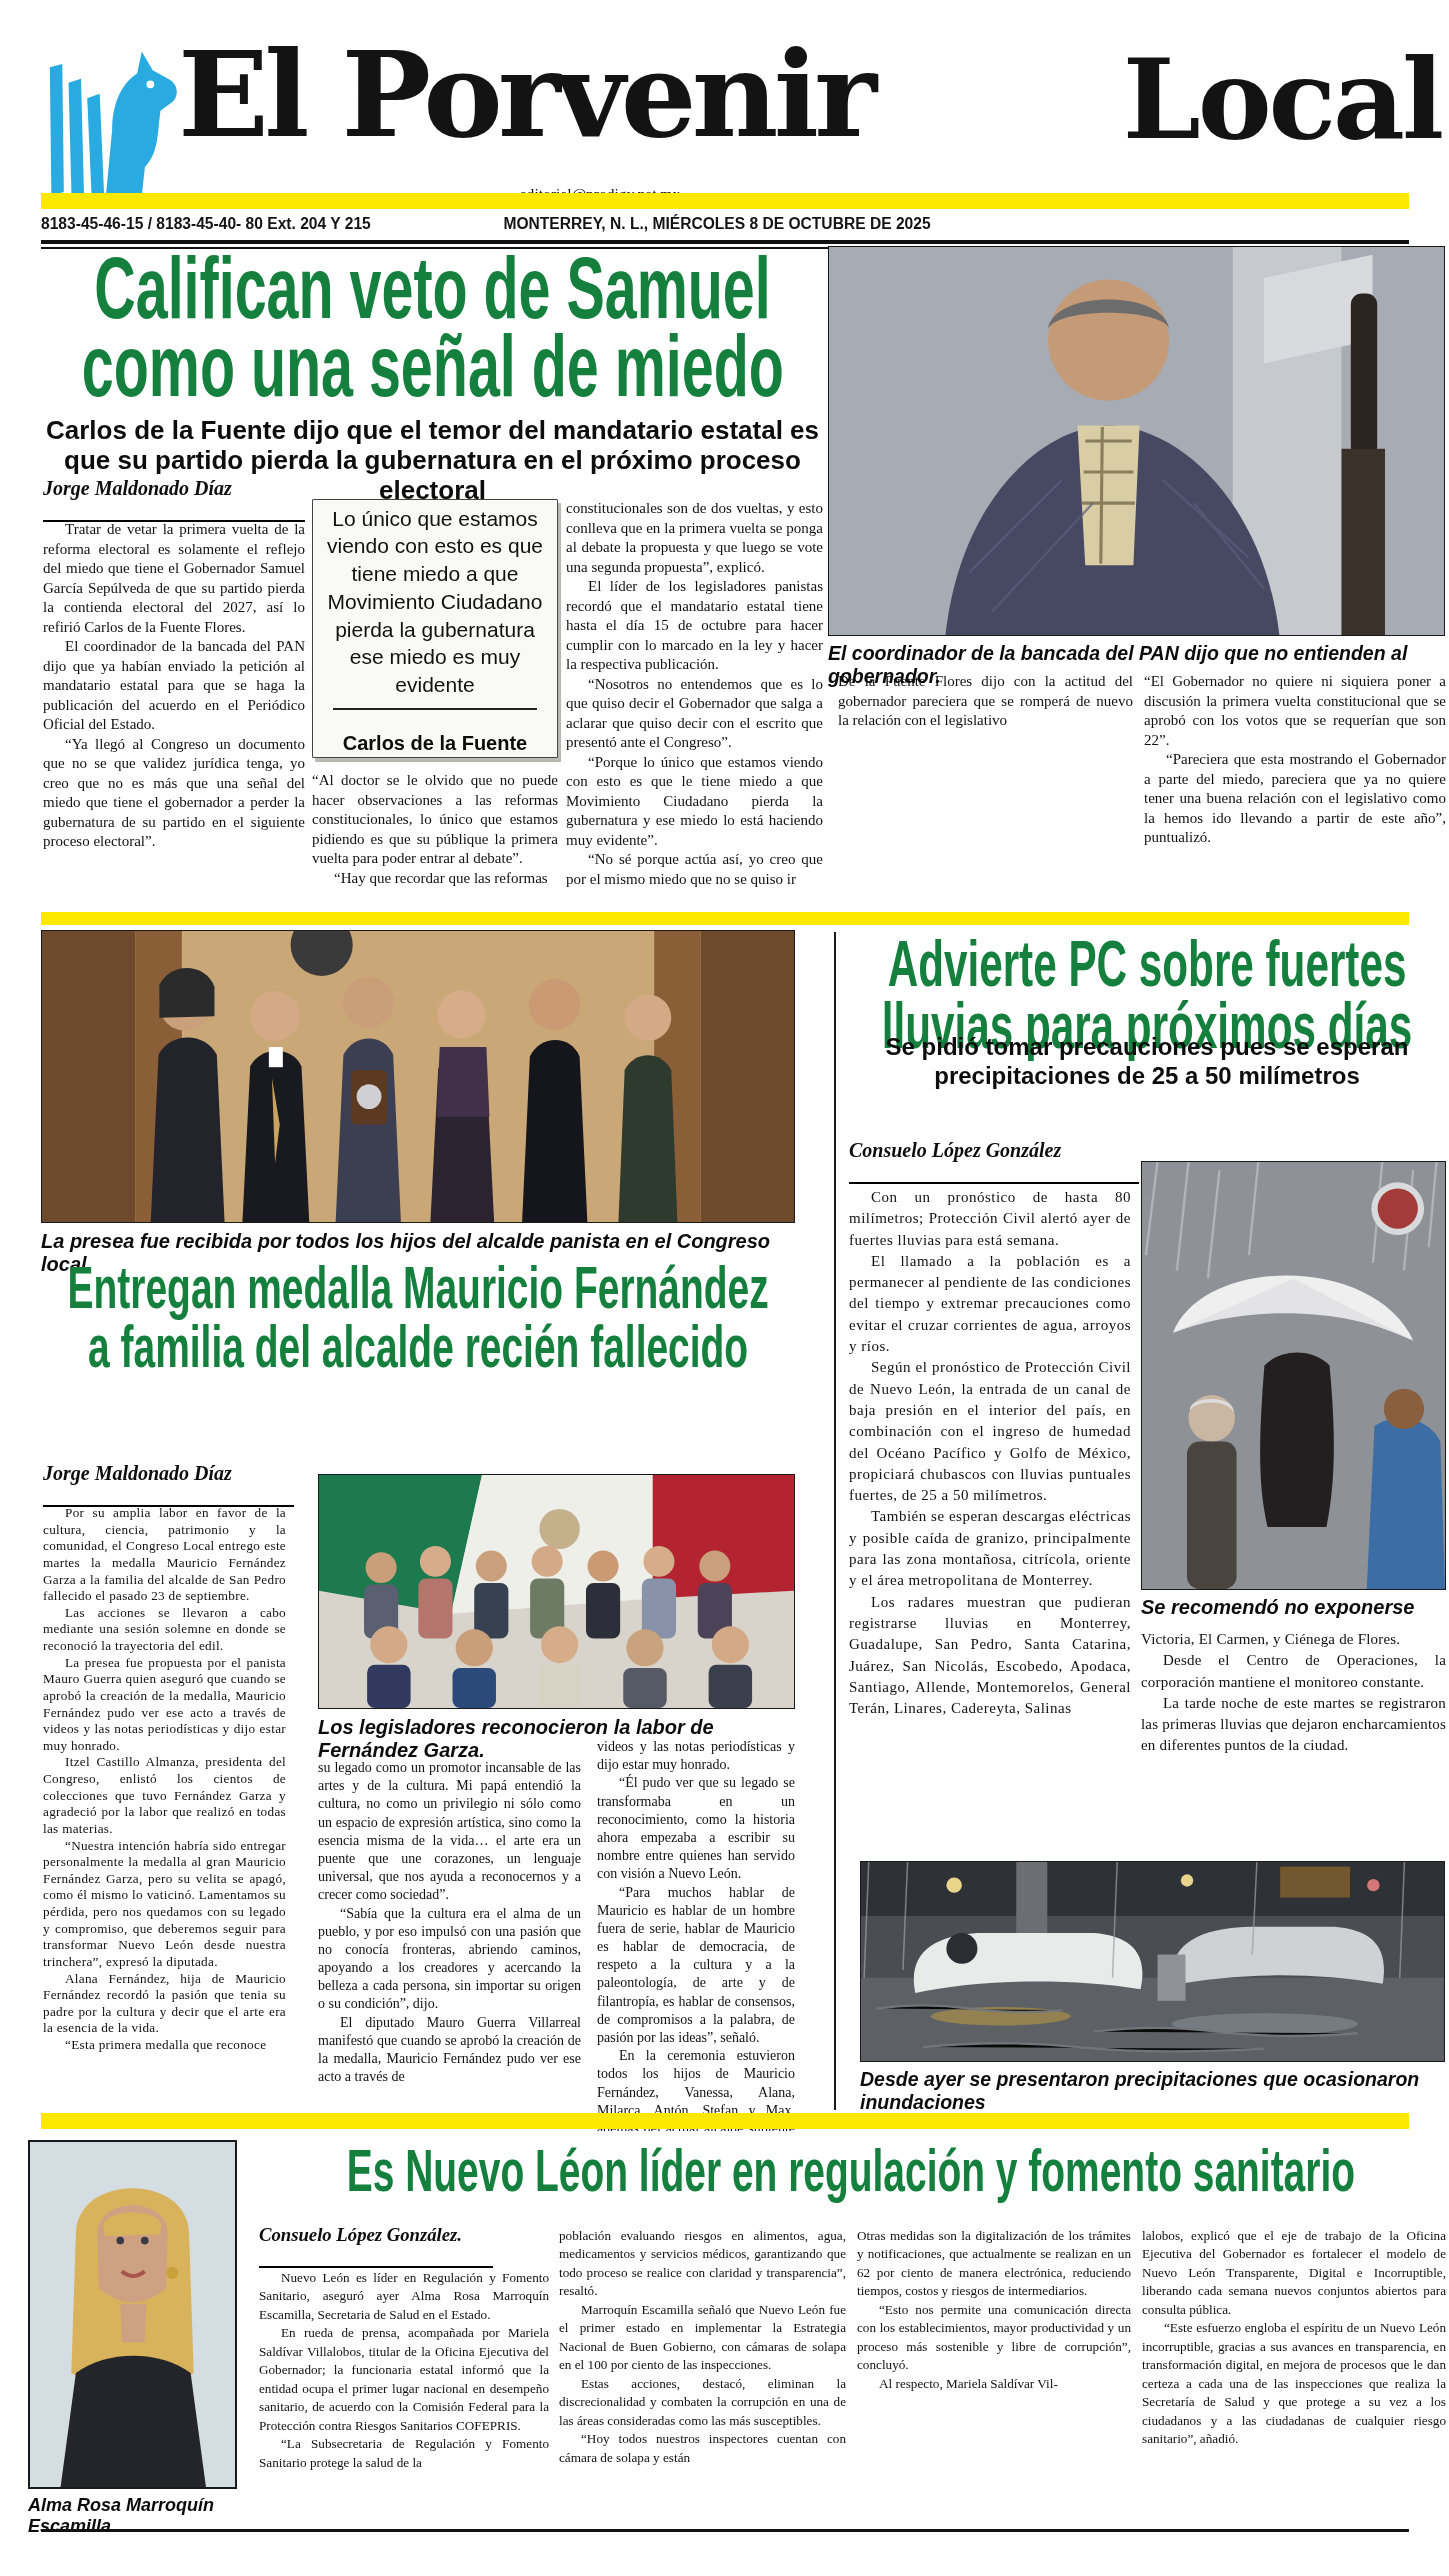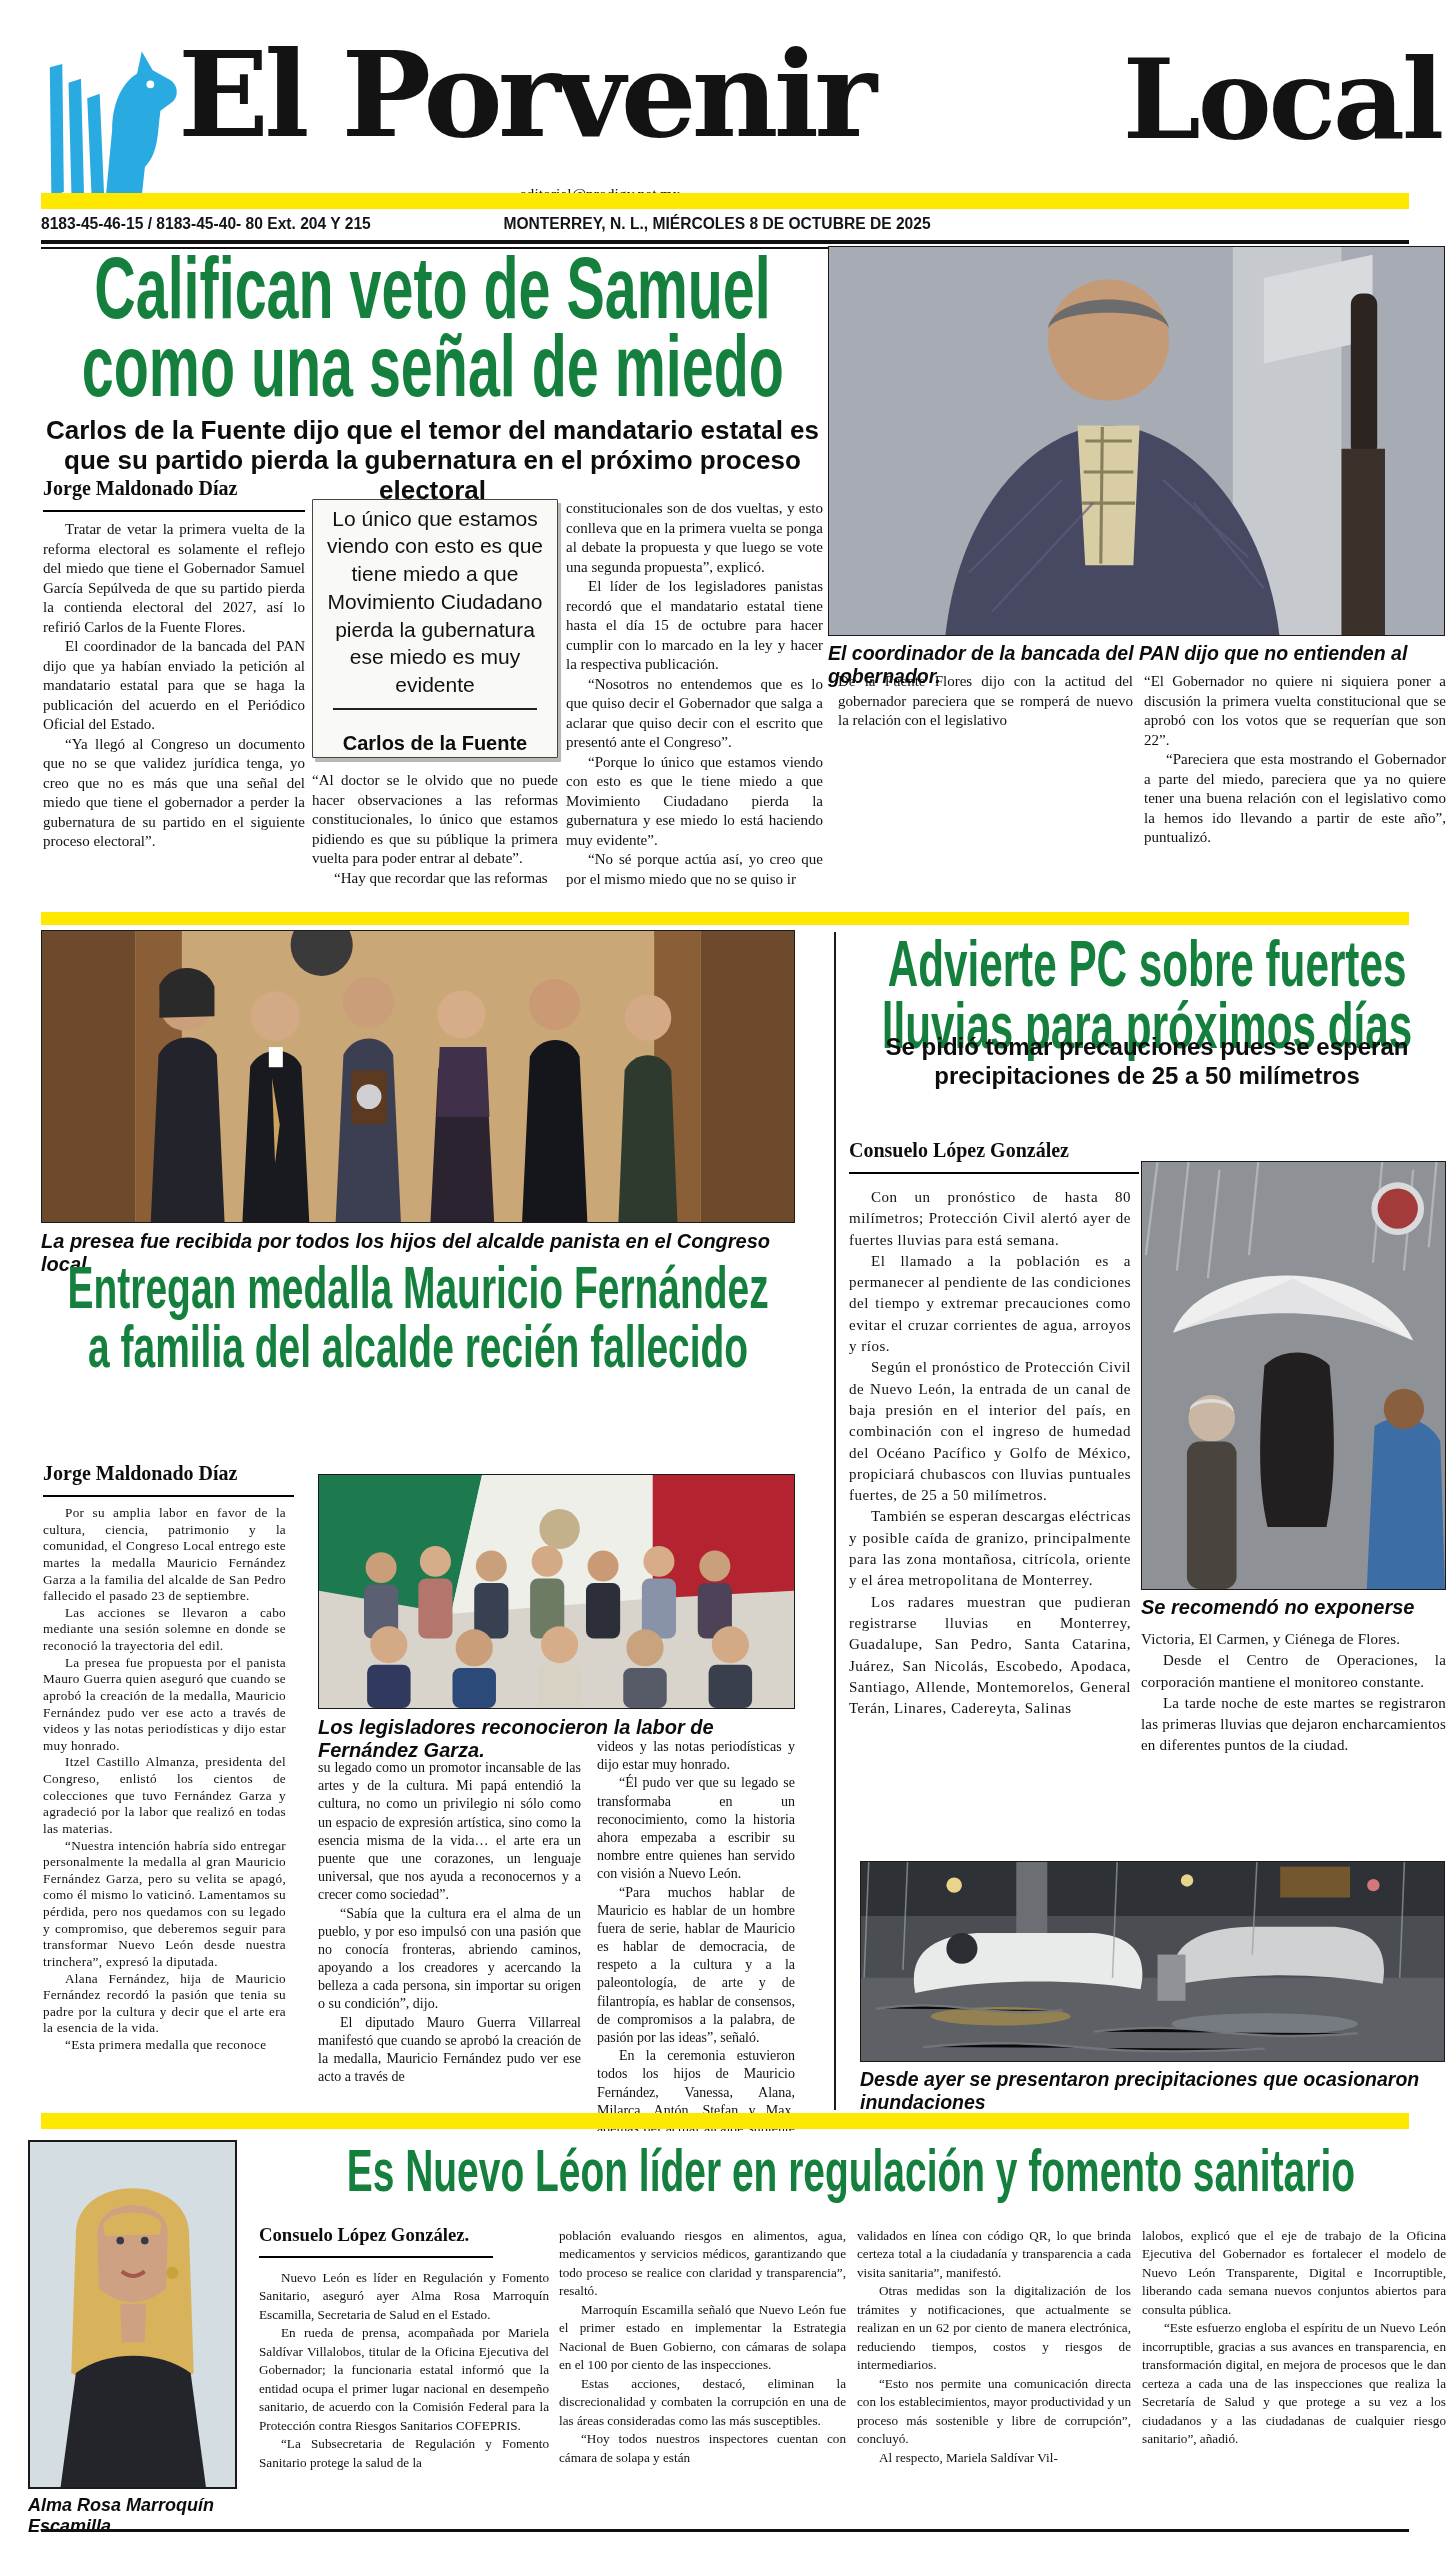--- a/index.html
+++ b/index.html
@@ -32,22 +32,22 @@
   .hl1{left:31px;top:249px;width:803px;font-size:87px;line-height:78px;}
   .hl2{left:846px;top:933px;width:602px;font-size:64px;line-height:62px;}
   .hl3{left:41px;top:1259px;width:754px;font-size:59px;line-height:59px;}
   .hl4{left:257px;top:2140px;width:1187px;font-size:59px;line-height:62px;}
 
   .subhead{font-family:"Liberation Sans",sans-serif;font-weight:bold;text-align:center;color:#0d0d0d;}
   .sh1{left:31px;top:415px;width:803px;font-size:26px;line-height:30px;}
   .sh2{left:846px;top:1032px;width:602px;font-size:24px;line-height:29px;}
 
   
-  .byline{font-family:"Liberation Serif",serif;font-weight:bold;font-size:20px;
-          border-bottom:2.3px solid #000;padding-bottom:10px;color:#0d0d0d;}
+  .byline{font-family:"Liberation Serif",serif;font-style:italic;font-weight:bold;font-size:20px;
+          border-bottom:2.3px solid #000;padding-bottom:20px;color:#0d0d0d;}
   .by1{left:43px;top:477px;width:262px;}
   .by2{left:849px;top:1139px;width:290px;}
   .by3{left:43px;top:1462px;width:251px;}
   .by4{left:259px;top:2224px;width:234px;font-size:18.7px;}
 
   .cap{font-family:"Liberation Sans",sans-serif;font-weight:bold;font-style:italic;color:#0c0c0c;}
   .cap1{left:828px;top:642px;width:617px;font-size:19.5px;}
   .capG{left:41px;top:1230px;width:754px;font-size:20px;}
   .capL{left:318px;top:1716px;width:477px;font-size:20px;}
   .capU{left:1141px;top:1596px;width:305px;font-size:20px;}
@@ -394,21 +394,20 @@
       <p>En rueda de prensa, acompañada por Mariela Saldívar Villalobos, titular de la Oficina Ejecutiva del Gobernador; la funcionaria estatal informó que la entidad ocupa el primer lugar nacional en desempeño sanitario, de acuerdo con la Comisión Federal para la Protección contra Riesgos Sanitarios COFEPRIS.</p>
       <p>“La Subsecretaria de Regulación y Fomento Sanitario protege la salud de la</p>
     </div>
   <div class="abs col s4col cont c4-2">
       <p>población evaluando riesgos en alimentos, agua, medicamentos y servicios médicos, garantizando que todo proceso se realice con claridad y transparencia”, resaltó.</p>
       <p>Marroquín Escamilla señaló que Nuevo León fue el primer estado en implementar la Estrategia Nacional de Buen Gobierno, con cámaras de solapa en el 100 por ciento de las inspecciones.</p>
       <p>Estas acciones, destacó, eliminan la discrecionalidad y combaten la corrupción en una de las áreas consideradas como las más susceptibles.</p>
       <p>“Hoy todos nuestros inspectores cuentan con cámara de solapa y están</p>
     </div>
   <div class="abs col s4col cont c4-3">
-      <p>validados en línea con código QR, lo que brinda certeza total a la ciudadanía y transparencia a cada visita sanitaria”, manifestó.</p>
       <p>Otras medidas son la digitalización de los trámites y notificaciones, que actualmente se realizan en un 62 por ciento de manera electrónica, reduciendo tiempos, costos y riesgos de intermediarios.</p>
       <p>“Esto nos permite una comunicación directa con los establecimientos, mayor productividad y un proceso más sostenible y libre de corrupción”, concluyó.</p>
       <p>Al respecto,  Mariela Saldívar Vil-</p>
     </div>
   <div class="abs col s4col cont c4-4">
       <p>lalobos, explicó que el eje de trabajo de la Oficina Ejecutiva del Gobernador es fortalecer el modelo de Nuevo León Transparente, Digital e Incorruptible, liberando cada semana nuevos conjuntos abiertos para consulta pública.</p>
       <p>“Este esfuerzo engloba el espíritu de un Nuevo León incorruptible, gracias a sus avances en transparencia, en transformación digital, en mejora de procesos que le dan certeza a cada una de las inspecciones que realiza la Secretaría de Salud y que protege a su vez a los ciudadanos y a las ciudadanas de cualquier riesgo sanitario”, añadió.</p>
     </div>
 
   <div class="abs bottom-rule"></div>

